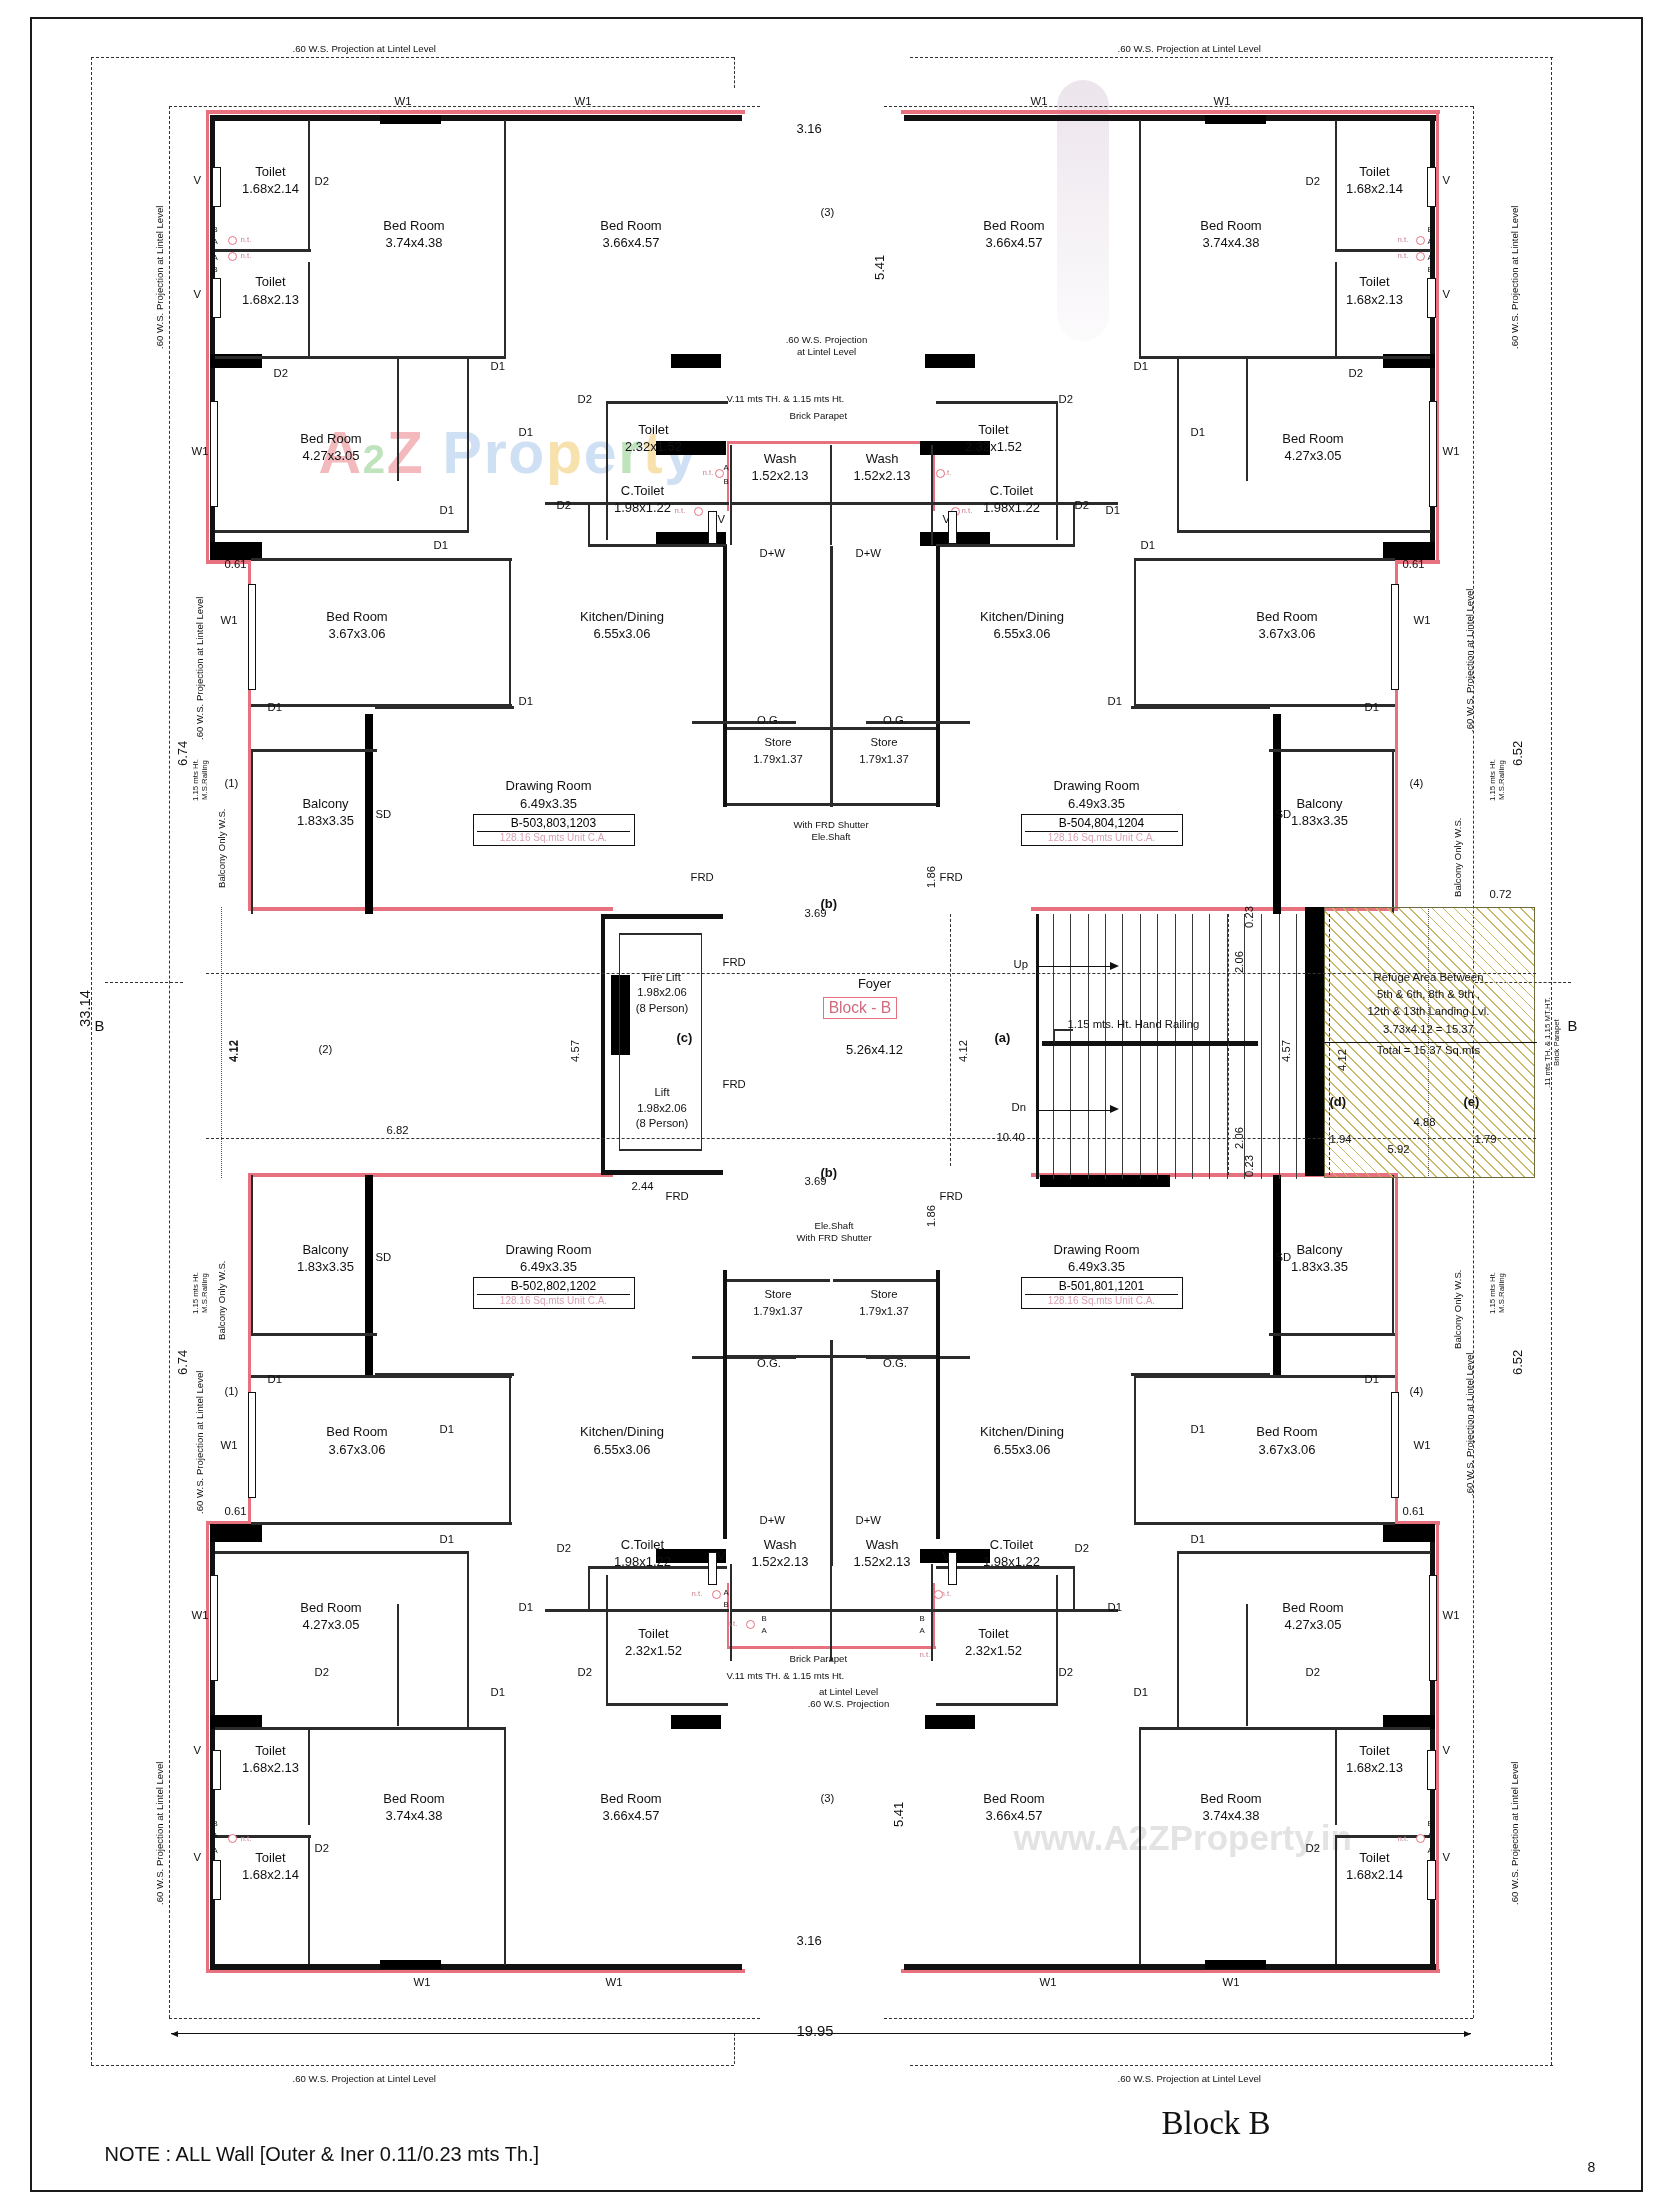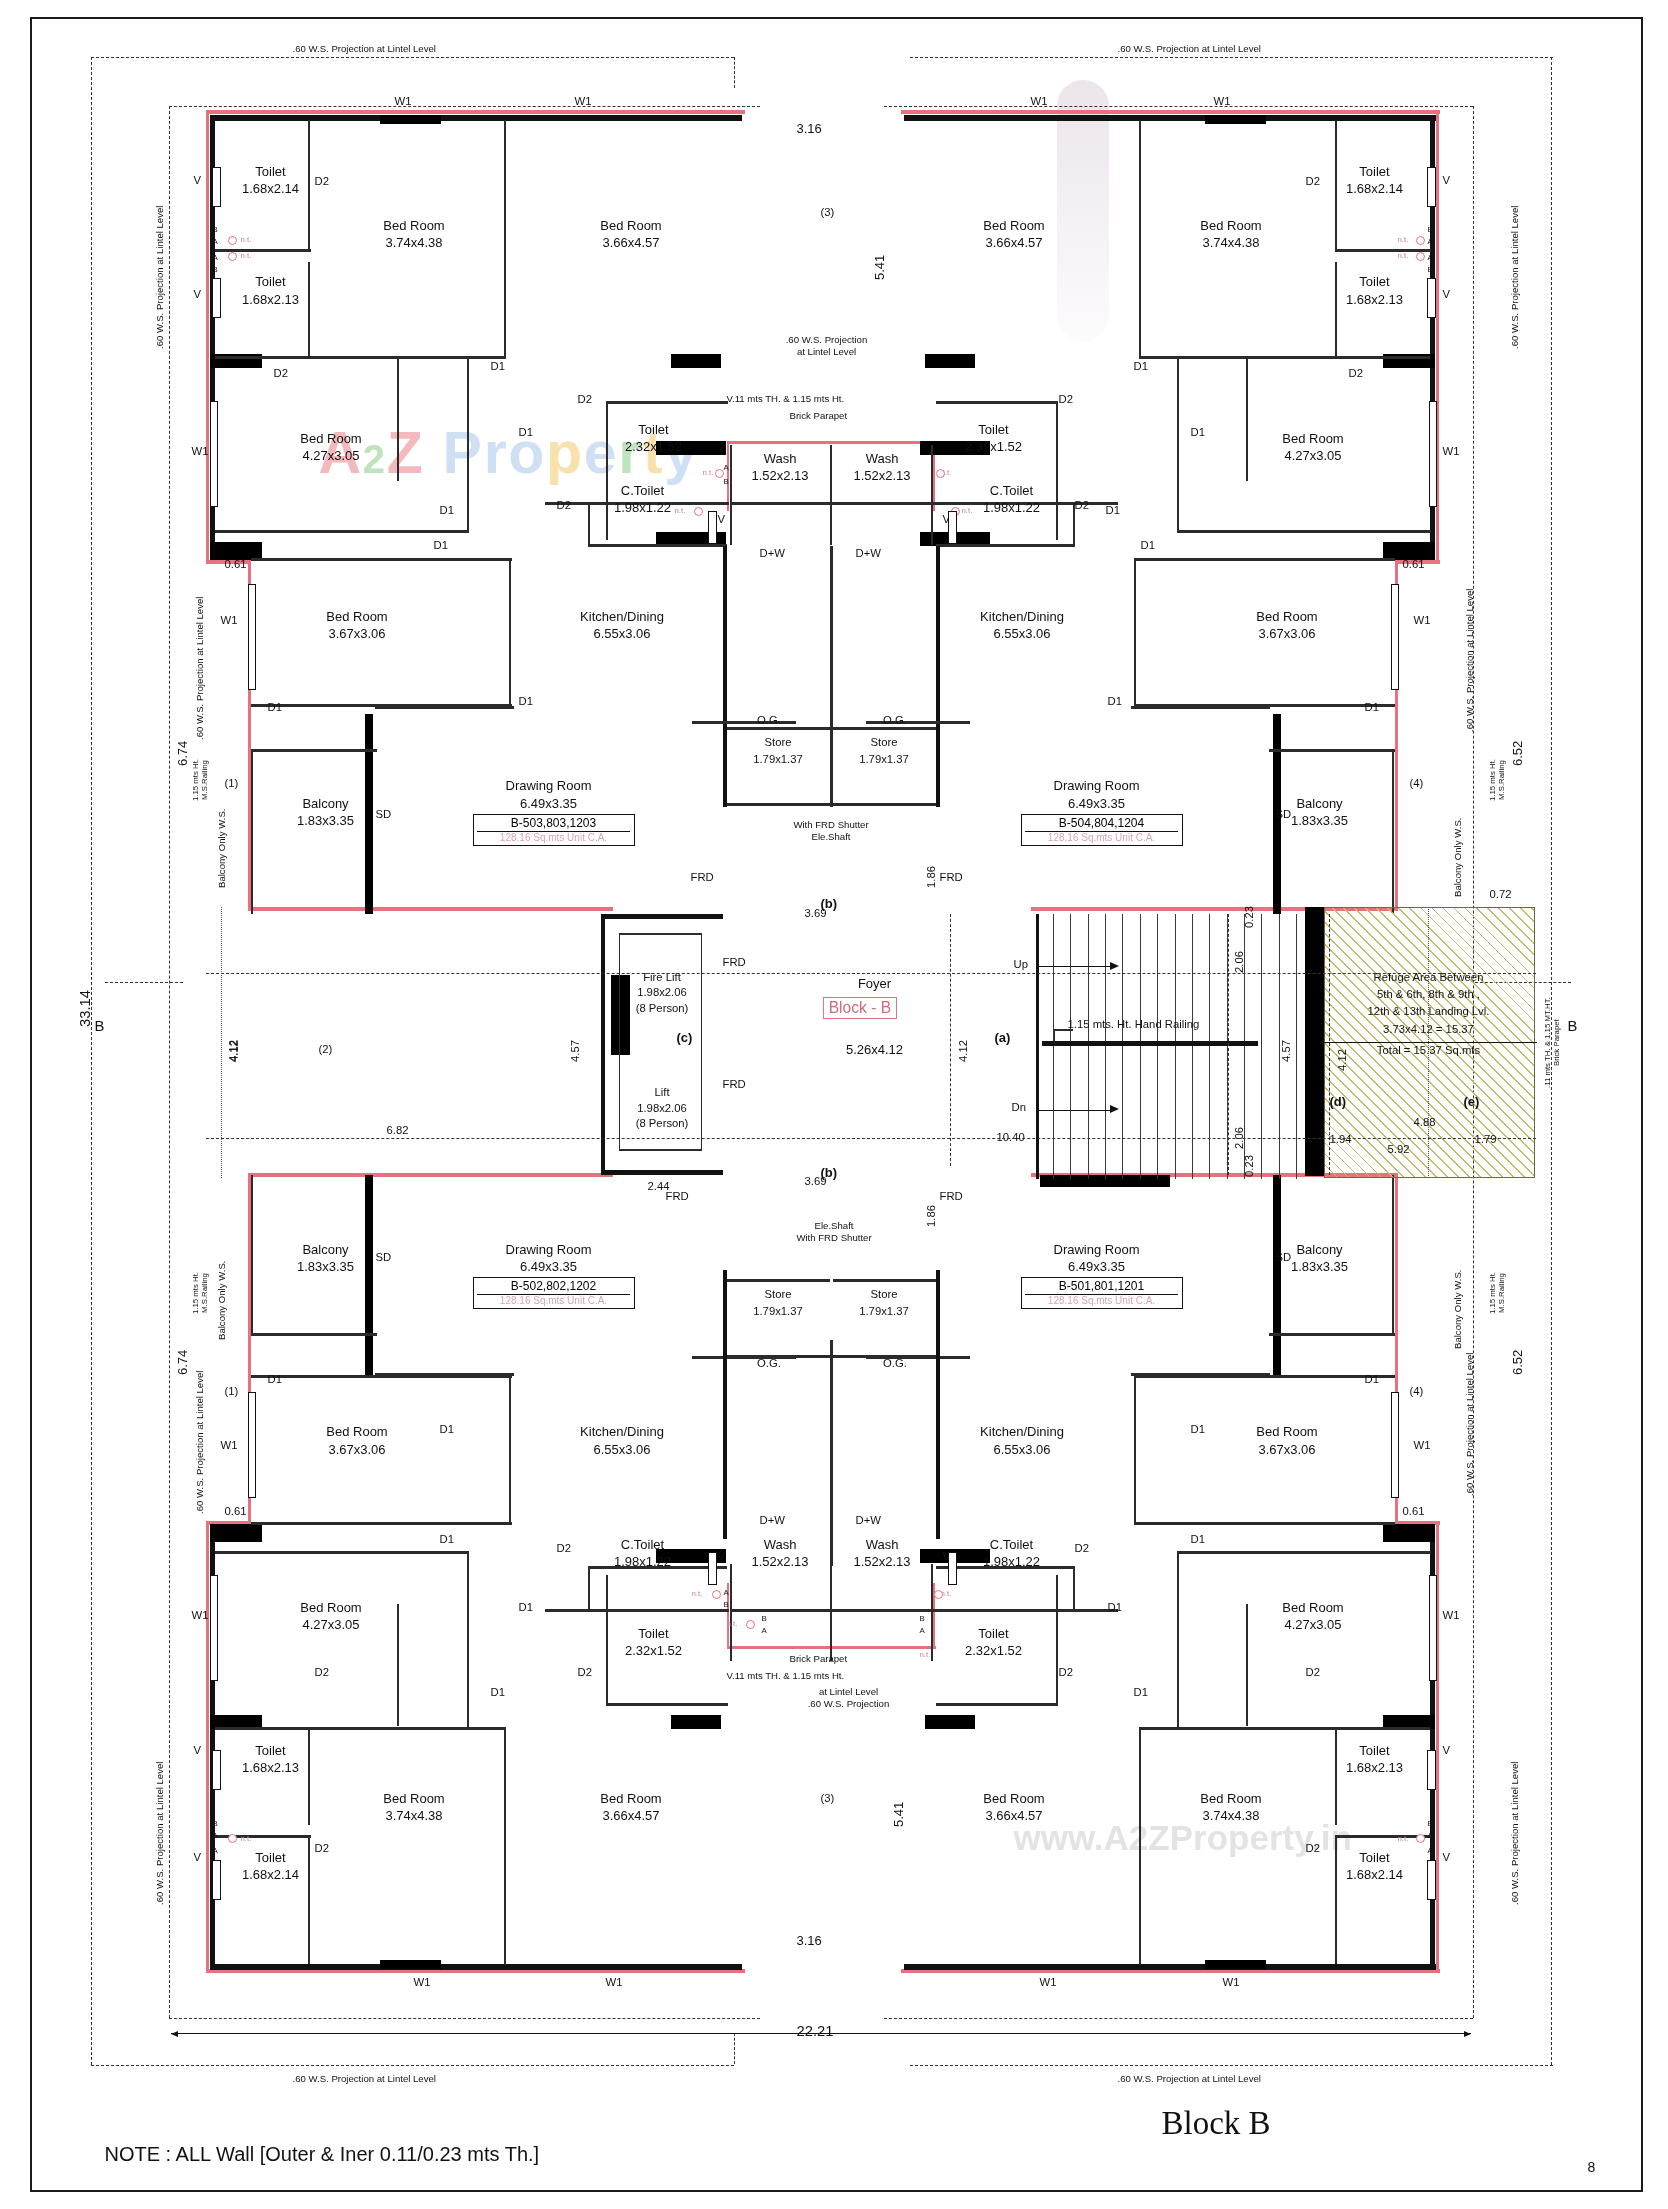--- a/index.html
+++ b/index.html
@@ -70,21 +70,21 @@
   <div class="dash-h" style="left:852px;top:87px;width:589px;"></div>
   <div class="dash-h" style="left:137px;top:1999px;width:591px;"></div>
   <div class="dash-h" style="left:852px;top:1999px;width:589px;"></div>
 
   <div class="lbl xs" style="left:261px;top:24px;">.60 W.S. Projection at Lintel Level</div>
   <div class="lbl xs" style="left:1086px;top:24px;">.60 W.S. Projection at Lintel Level</div>
   <div class="lbl xs" style="left:261px;top:2054px;">.60 W.S. Projection at Lintel Level</div>
   <div class="lbl xs" style="left:1086px;top:2054px;">.60 W.S. Projection at Lintel Level</div>
 
   <div class="lbl l rot90" style="left:45px;top:1008px;">33.14</div>
-  <div class="lbl l" style="left:765px;top:2004px;">22.21</div>
+  <div class="lbl l" style="left:765px;top:2004px;">19.95</div>
   <div class="dimarrow" style="left:139px;top:2014px;width:1300px;"></div>
   <div class="lbl l" style="left:63px;top:999px;">B</div>
   <div class="lbl l" style="left:1536px;top:999px;">B</div>
   <div class="dash-h" style="left:73px;top:963px;width:78px;"></div>
   <div class="dash-h" style="left:1443px;top:963px;width:96px;"></div>
 
   <div class="lbl rot90" style="left:144px;top:747px;">6.74</div>
   <div class="lbl rot90" style="left:144px;top:1356px;">6.74</div>
 
   <div class="lbl xs rot90" style="left:122px;top:330px;">.60 W.S. Projection at Lintel Level</div>
@@ -678,21 +678,21 @@
   <div class="lbl sm rot90" style="left:1248px;top:1043px;">4.57</div>
   <div class="lbl sm rot90" style="left:1304px;top:1052px;">4.12</div>
   <div class="lbl sm rot90" style="left:1201px;top:954px;">2.06</div>
   <div class="lbl sm rot90" style="left:1201px;top:1130px;">2.06</div>
   <div class="lbl sm rot90" style="left:1211px;top:909px;">0.23</div>
   <div class="lbl sm rot90" style="left:1211px;top:1158px;">0.23</div>
   <div class="lbl sm rot90" style="left:893px;top:869px;">1.86</div>
   <div class="lbl sm rot90" style="left:893px;top:1208px;">1.86</div>
   <div class="lbl sm" style="left:773px;top:888px;">3.69</div>
   <div class="lbl sm" style="left:773px;top:1156px;">3.69</div>
-  <div class="lbl sm" style="left:616px;top:1161px;">2.44</div>
+  <div class="lbl sm" style="left:600px;top:1161px;">2.44</div>
   <div class="lbl sm" style="left:965px;top:1112px;">10.40</div>
   <div class="lbl sm" style="left:1356px;top:1124px;text-align:center;">5.92</div>
   <div class="lbl sm" style="left:1382px;top:1097px;">4.88</div>
   <div class="lbl sm" style="left:1443px;top:1114px;">1.79</div>
   <div class="lbl sm" style="left:1298px;top:1114px;">1.94</div>
   <div class="lbl sm" style="left:1458px;top:869px;">0.72</div>
   <div class="lbl sm" style="left:355px;top:1105px;">6.82</div>
   <div class="lbl sm rot90" style="left:195px;top:1043px;">4.12</div>
 
   <div class="dash-h" style="left:174px;top:954px;width:1330px;"></div>

